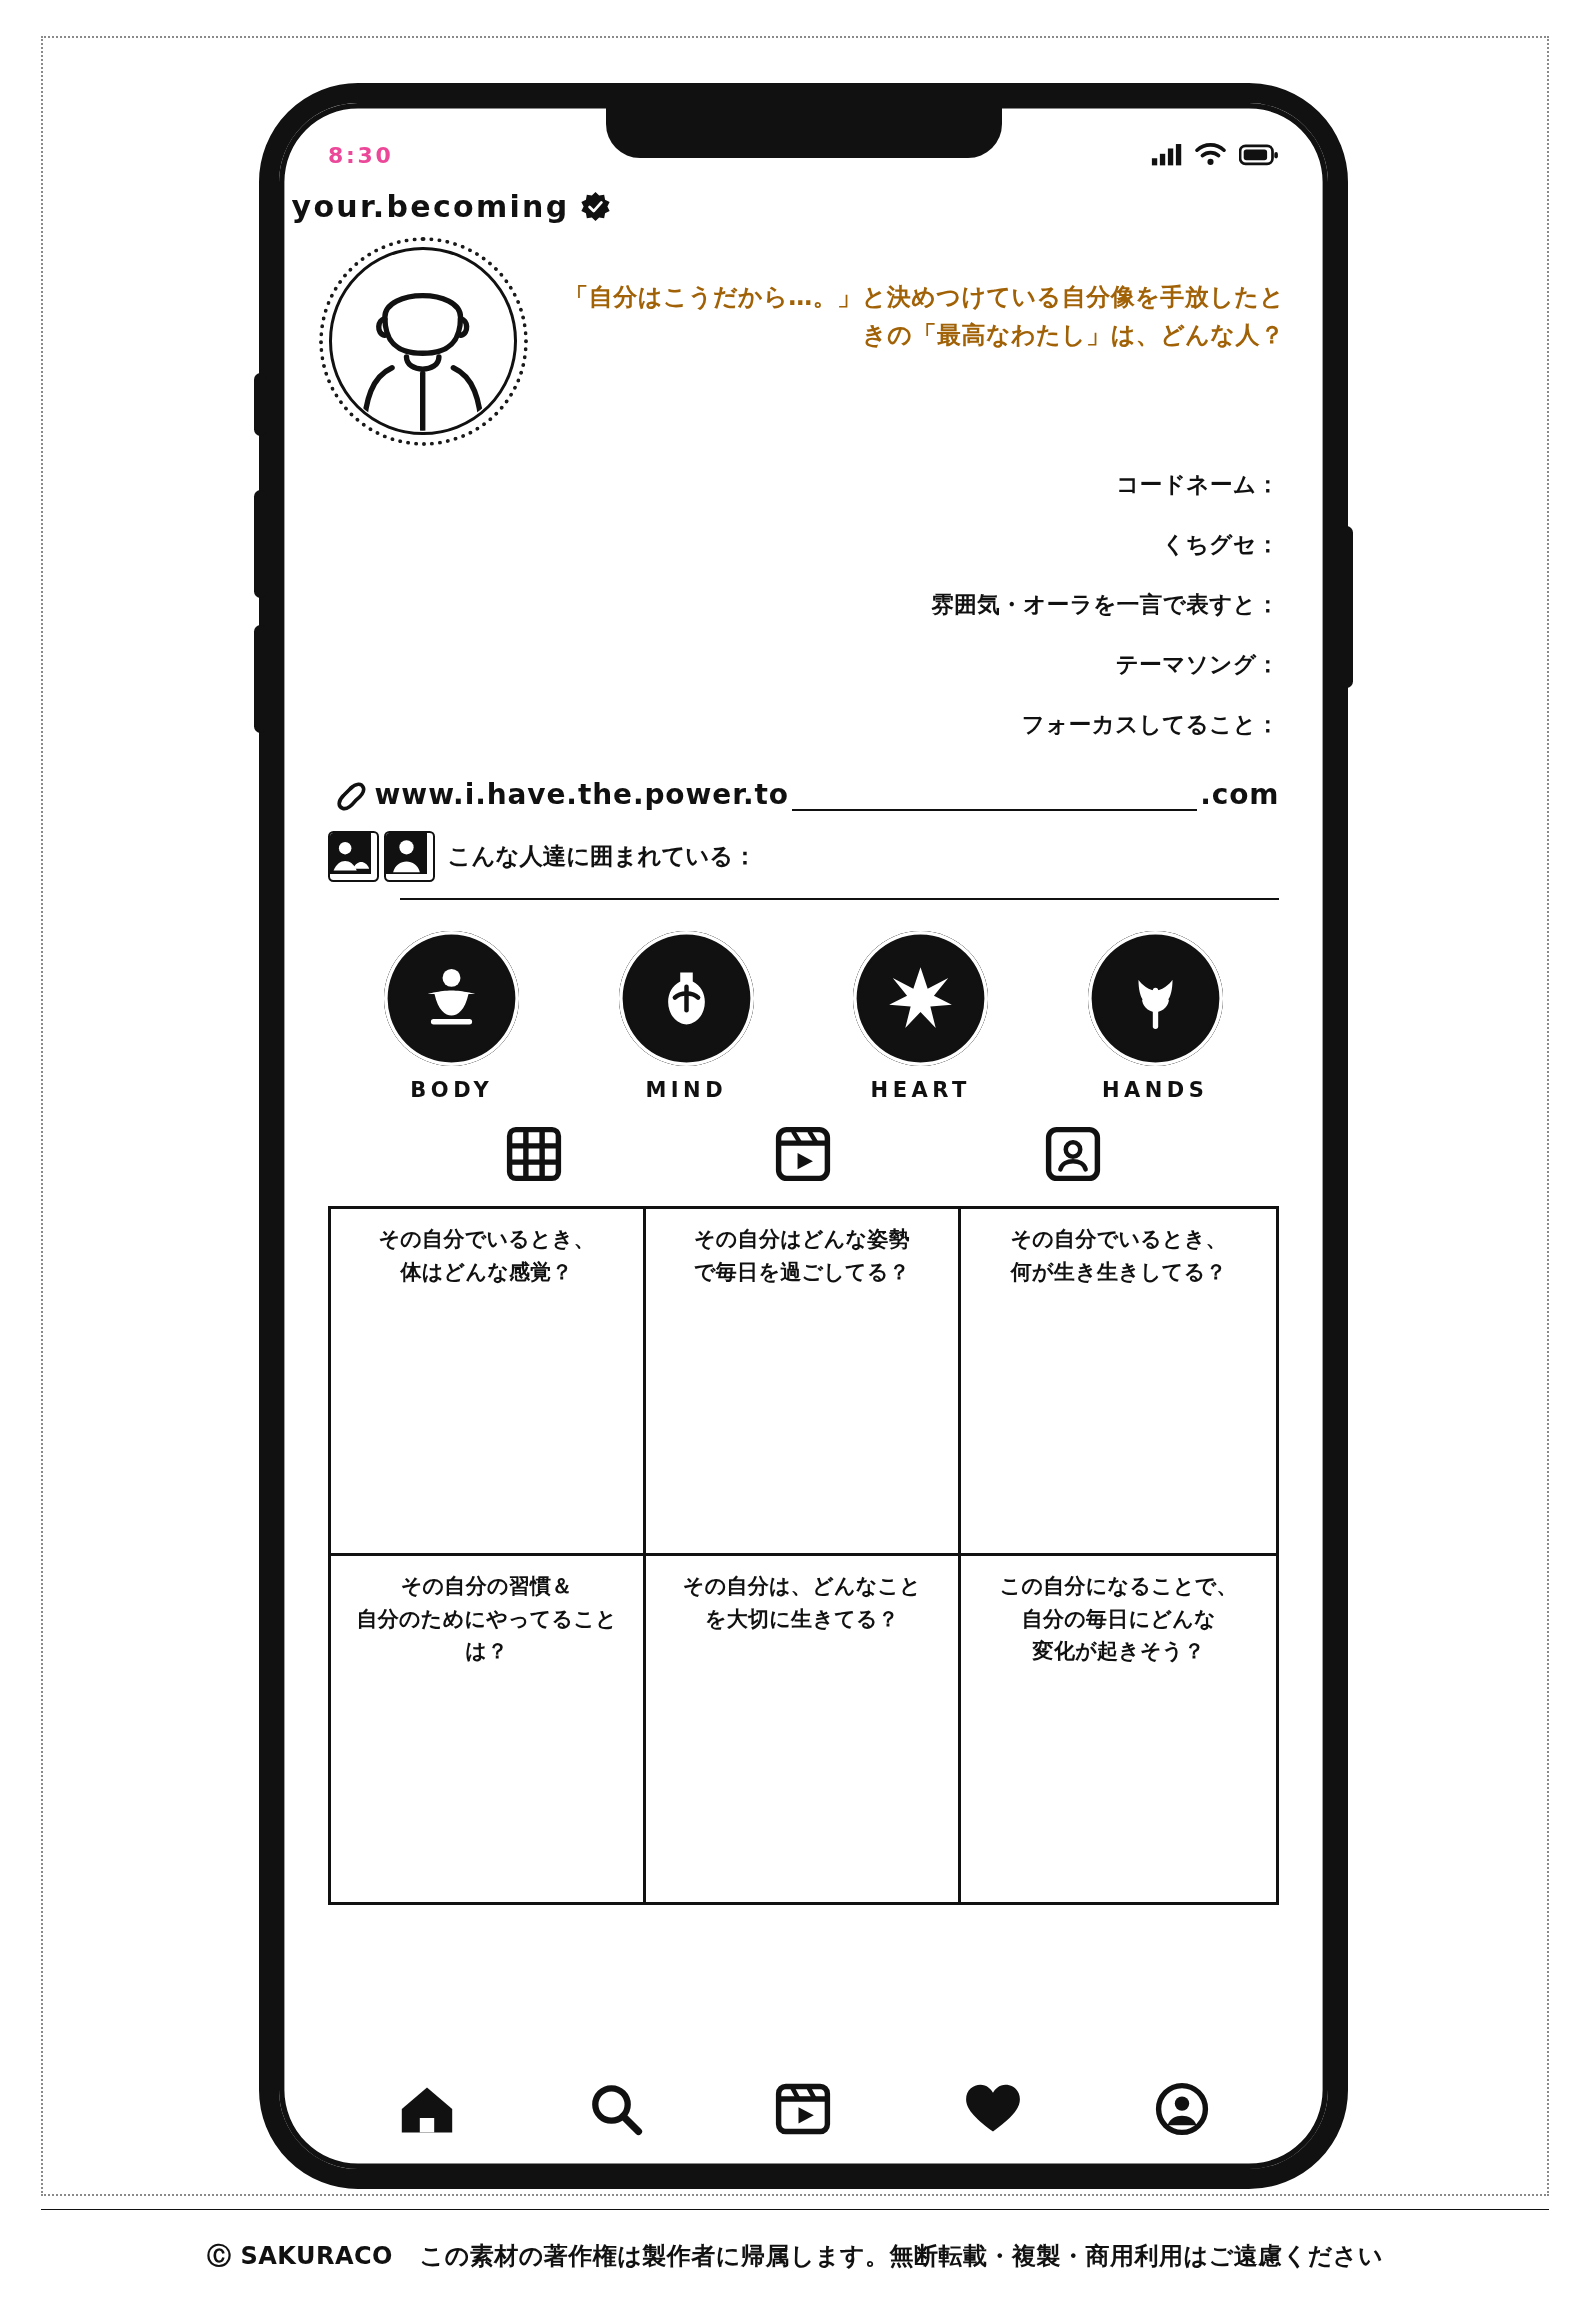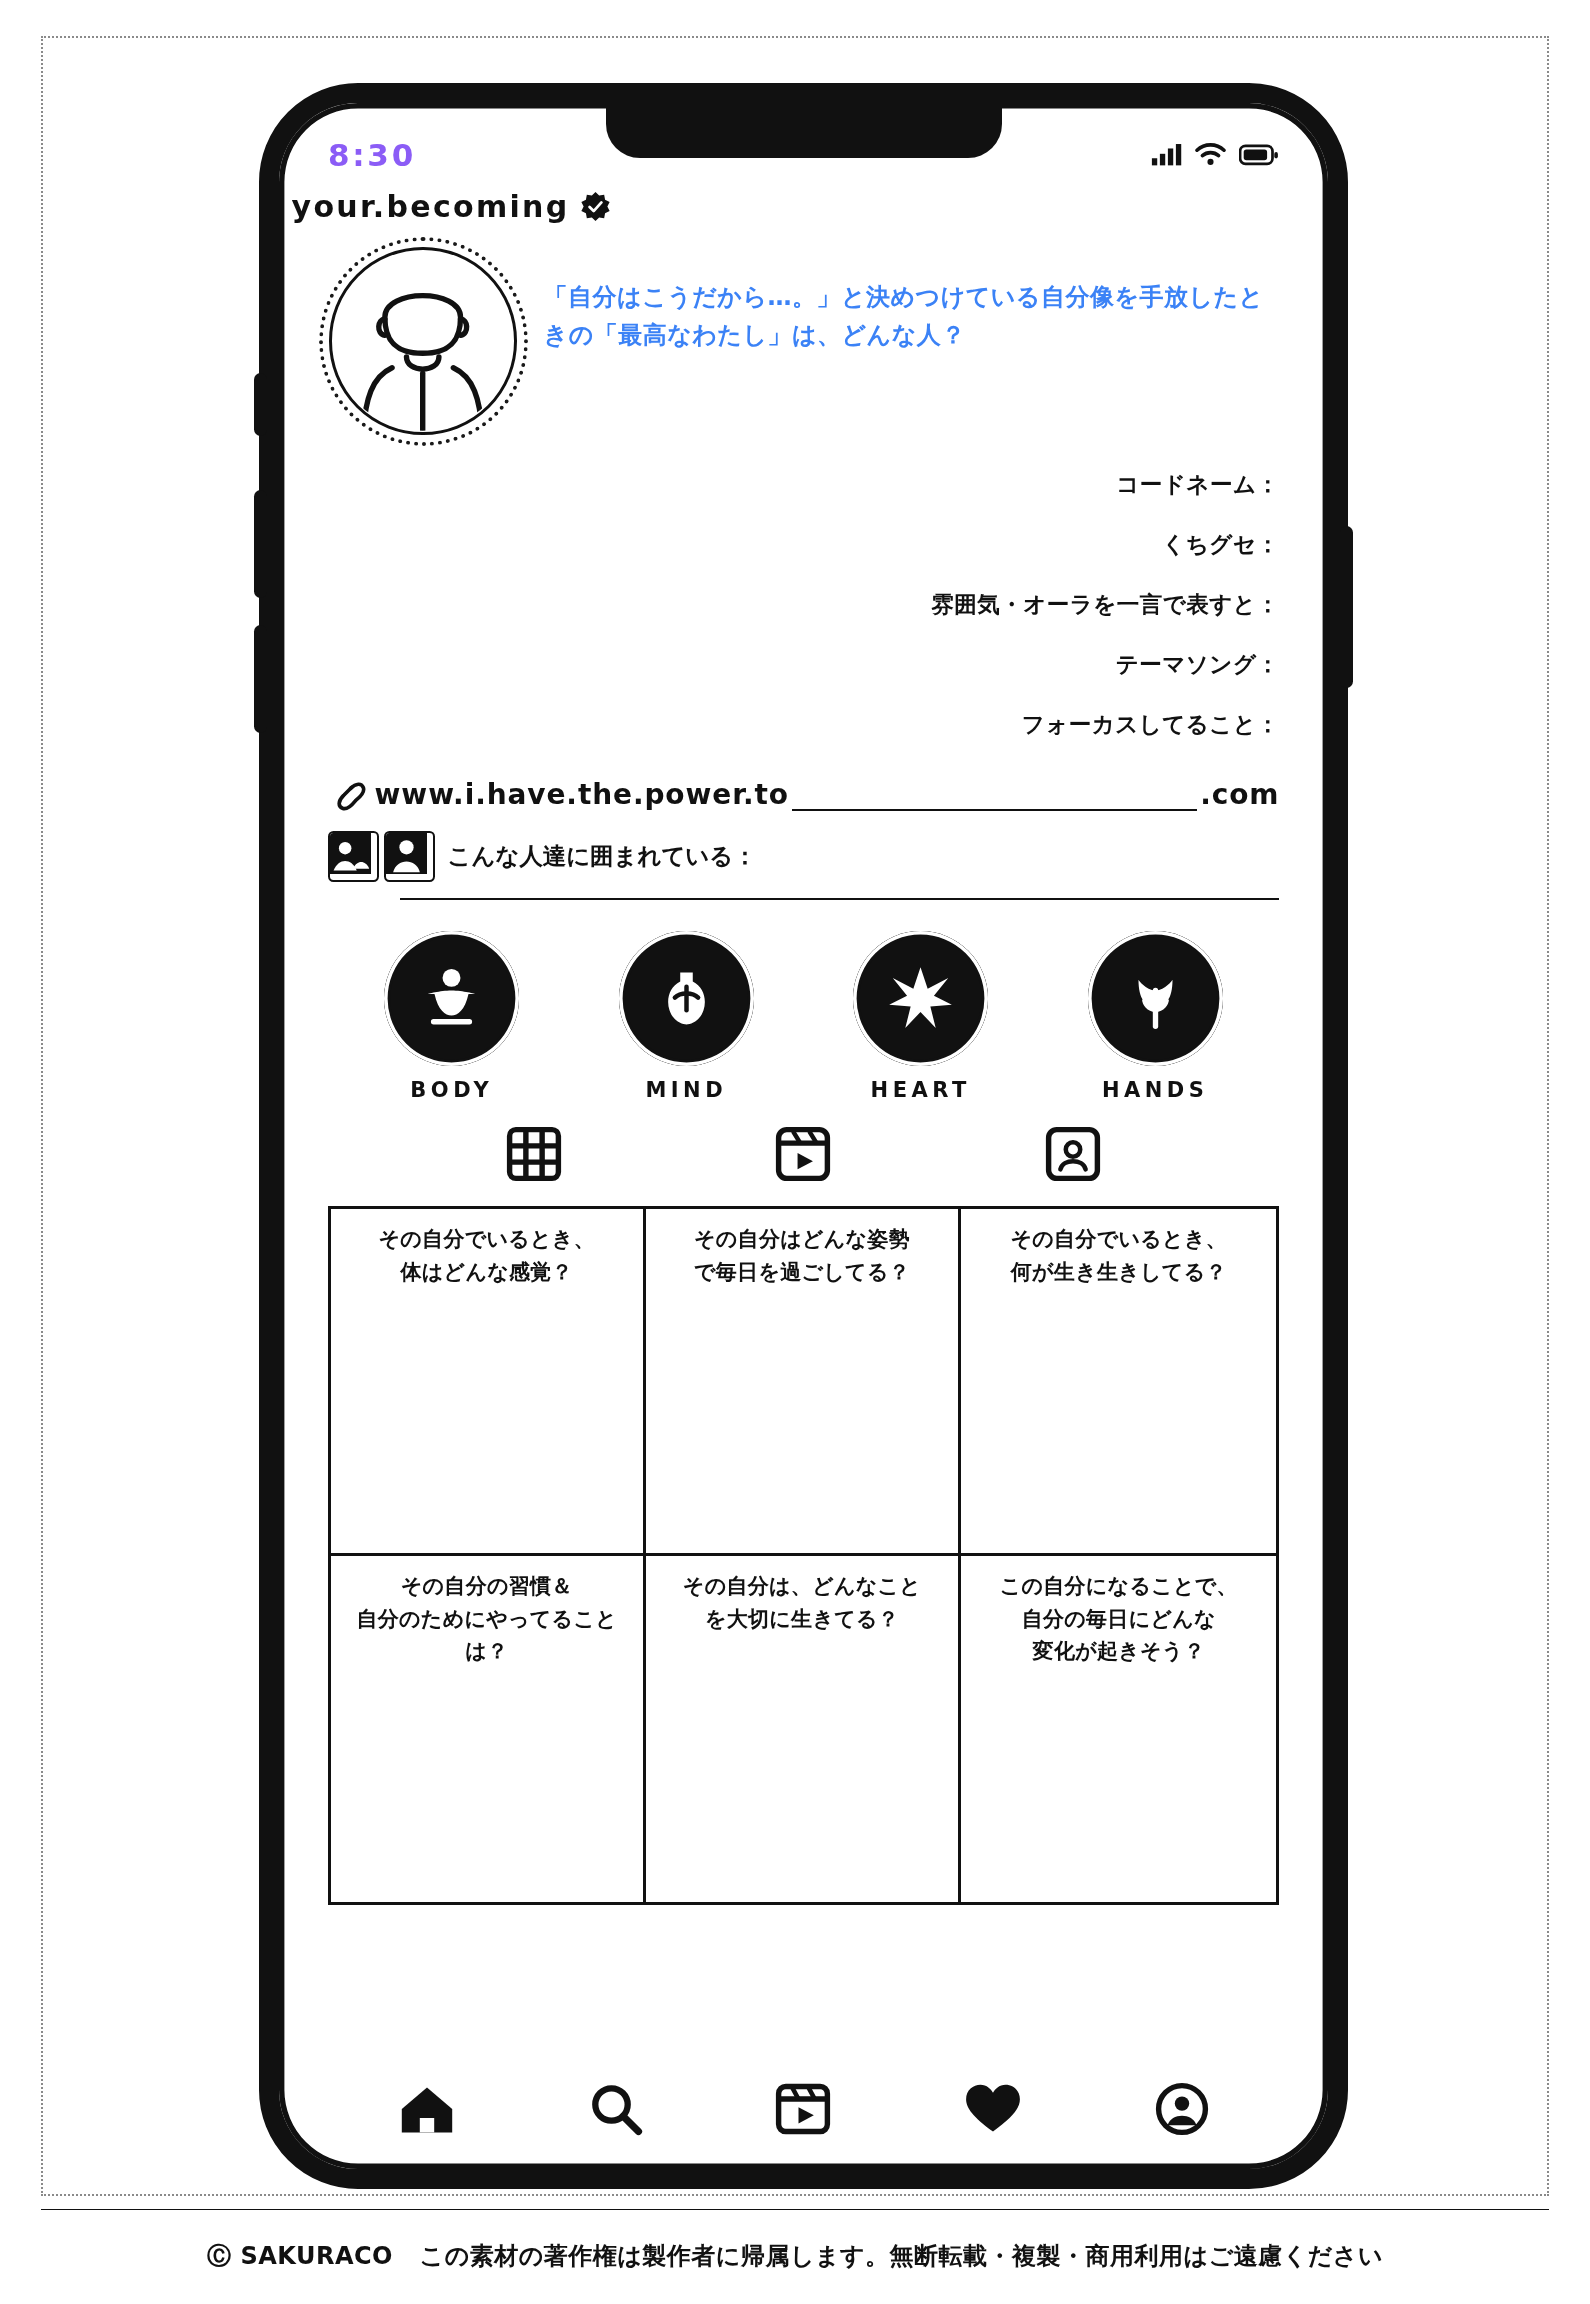--- a/index.html
+++ b/index.html
@@ -69,24 +69,24 @@
     right: 0;
     height: 50px;
     display: flex;
     align-items: center;
     justify-content: space-between;
     padding: 0 49px;
     box-sizing: border-box;
   }
   .clock {
     font-family: "DejaVu Sans", sans-serif;
-    font-size: 31px;
+    font-size: 22px;
     font-weight: 600;
     letter-spacing: 2.7px;
-    color: #8b5cf6;
+    color: #ec4899;
   }
   .status-icons { display: flex; align-items: center; gap: 12.6px; }
   .status-icons svg { display: block; }
 
   
   .screen {
     position: absolute;
     top: 77px;
     left: 12.6px;
     right: 12.6px;
@@ -137,23 +137,24 @@
   }
   .avatar-svg { position: absolute; inset: 10.8px; }
 
   .headline {
     flex: 1;
     padding-left: 16px;
     padding-top: 41px;
     font-family: "DejaVu Sans", sans-serif;
     font-size: 24px;
     line-height: 1.62;
-    color: #3b82f6;
+    color: #a16207;
     font-weight: 600;
     letter-spacing: 0.5px;
+    text-align: right;
   }
 
   
   .form-block {
     padding: 23.4px 36px 0 36px;
   }
   .form-line {
     display: flex;
     align-items: flex-end;
     margin-bottom: 23.4px;

